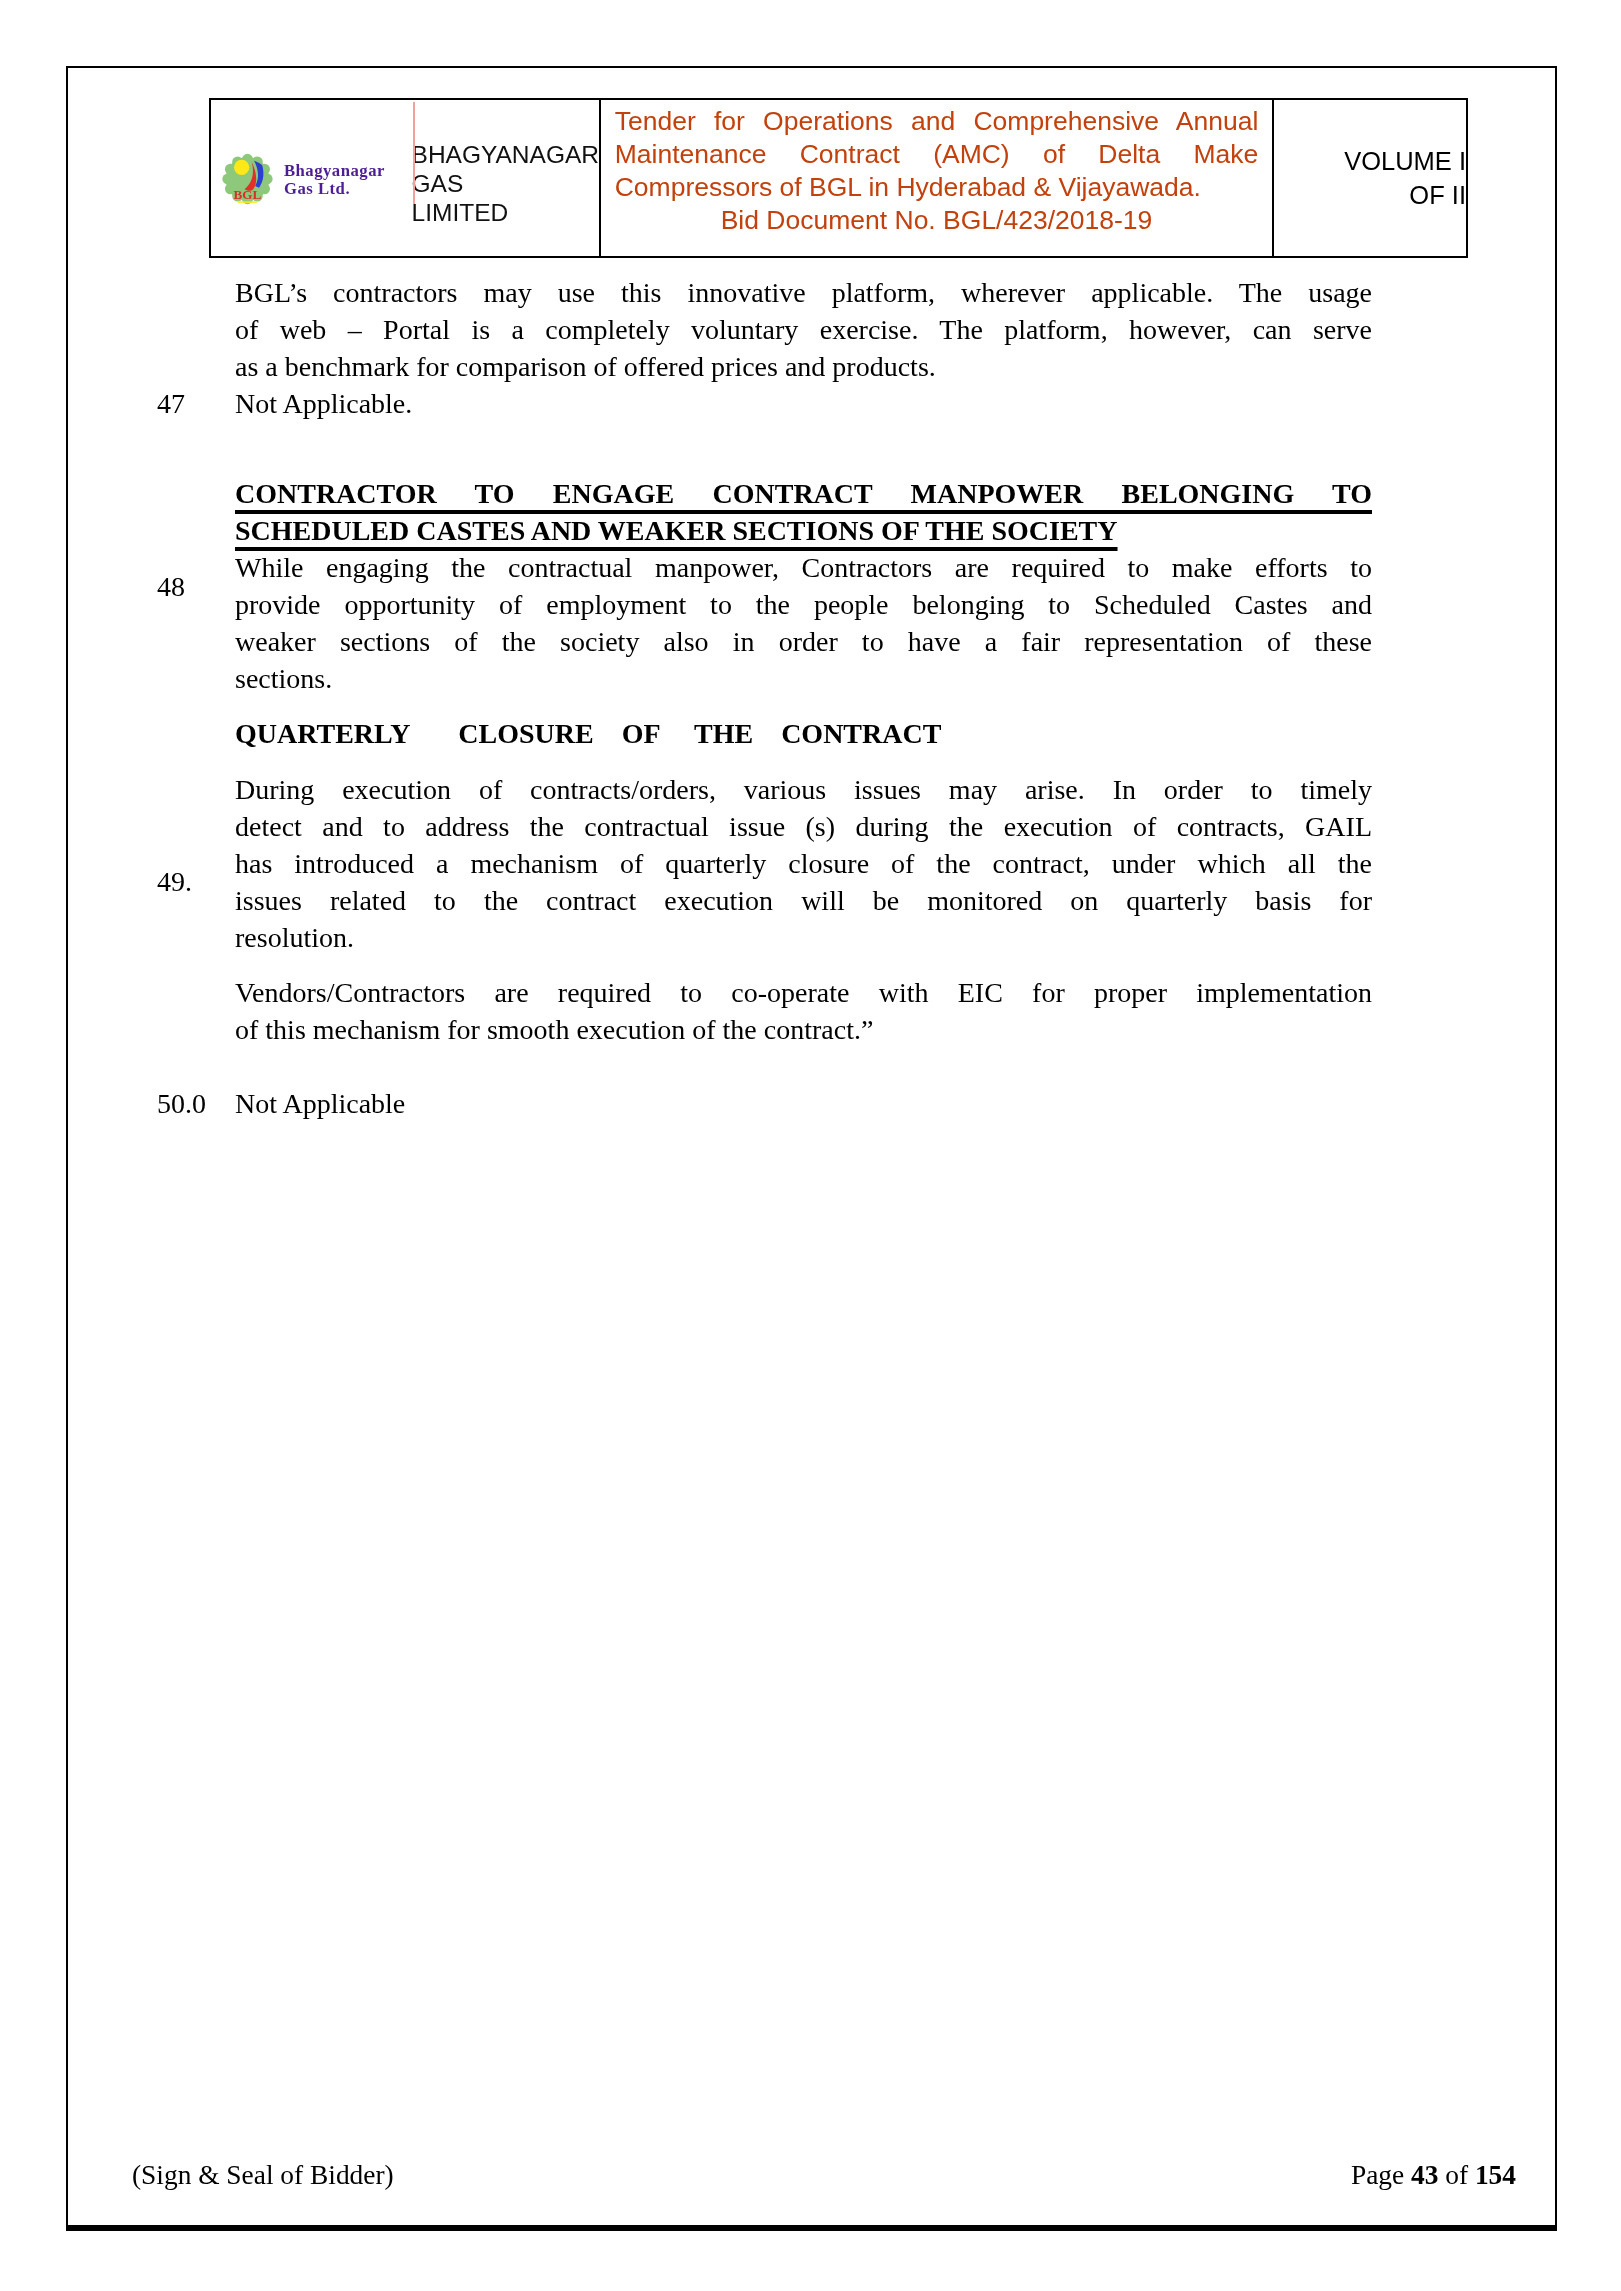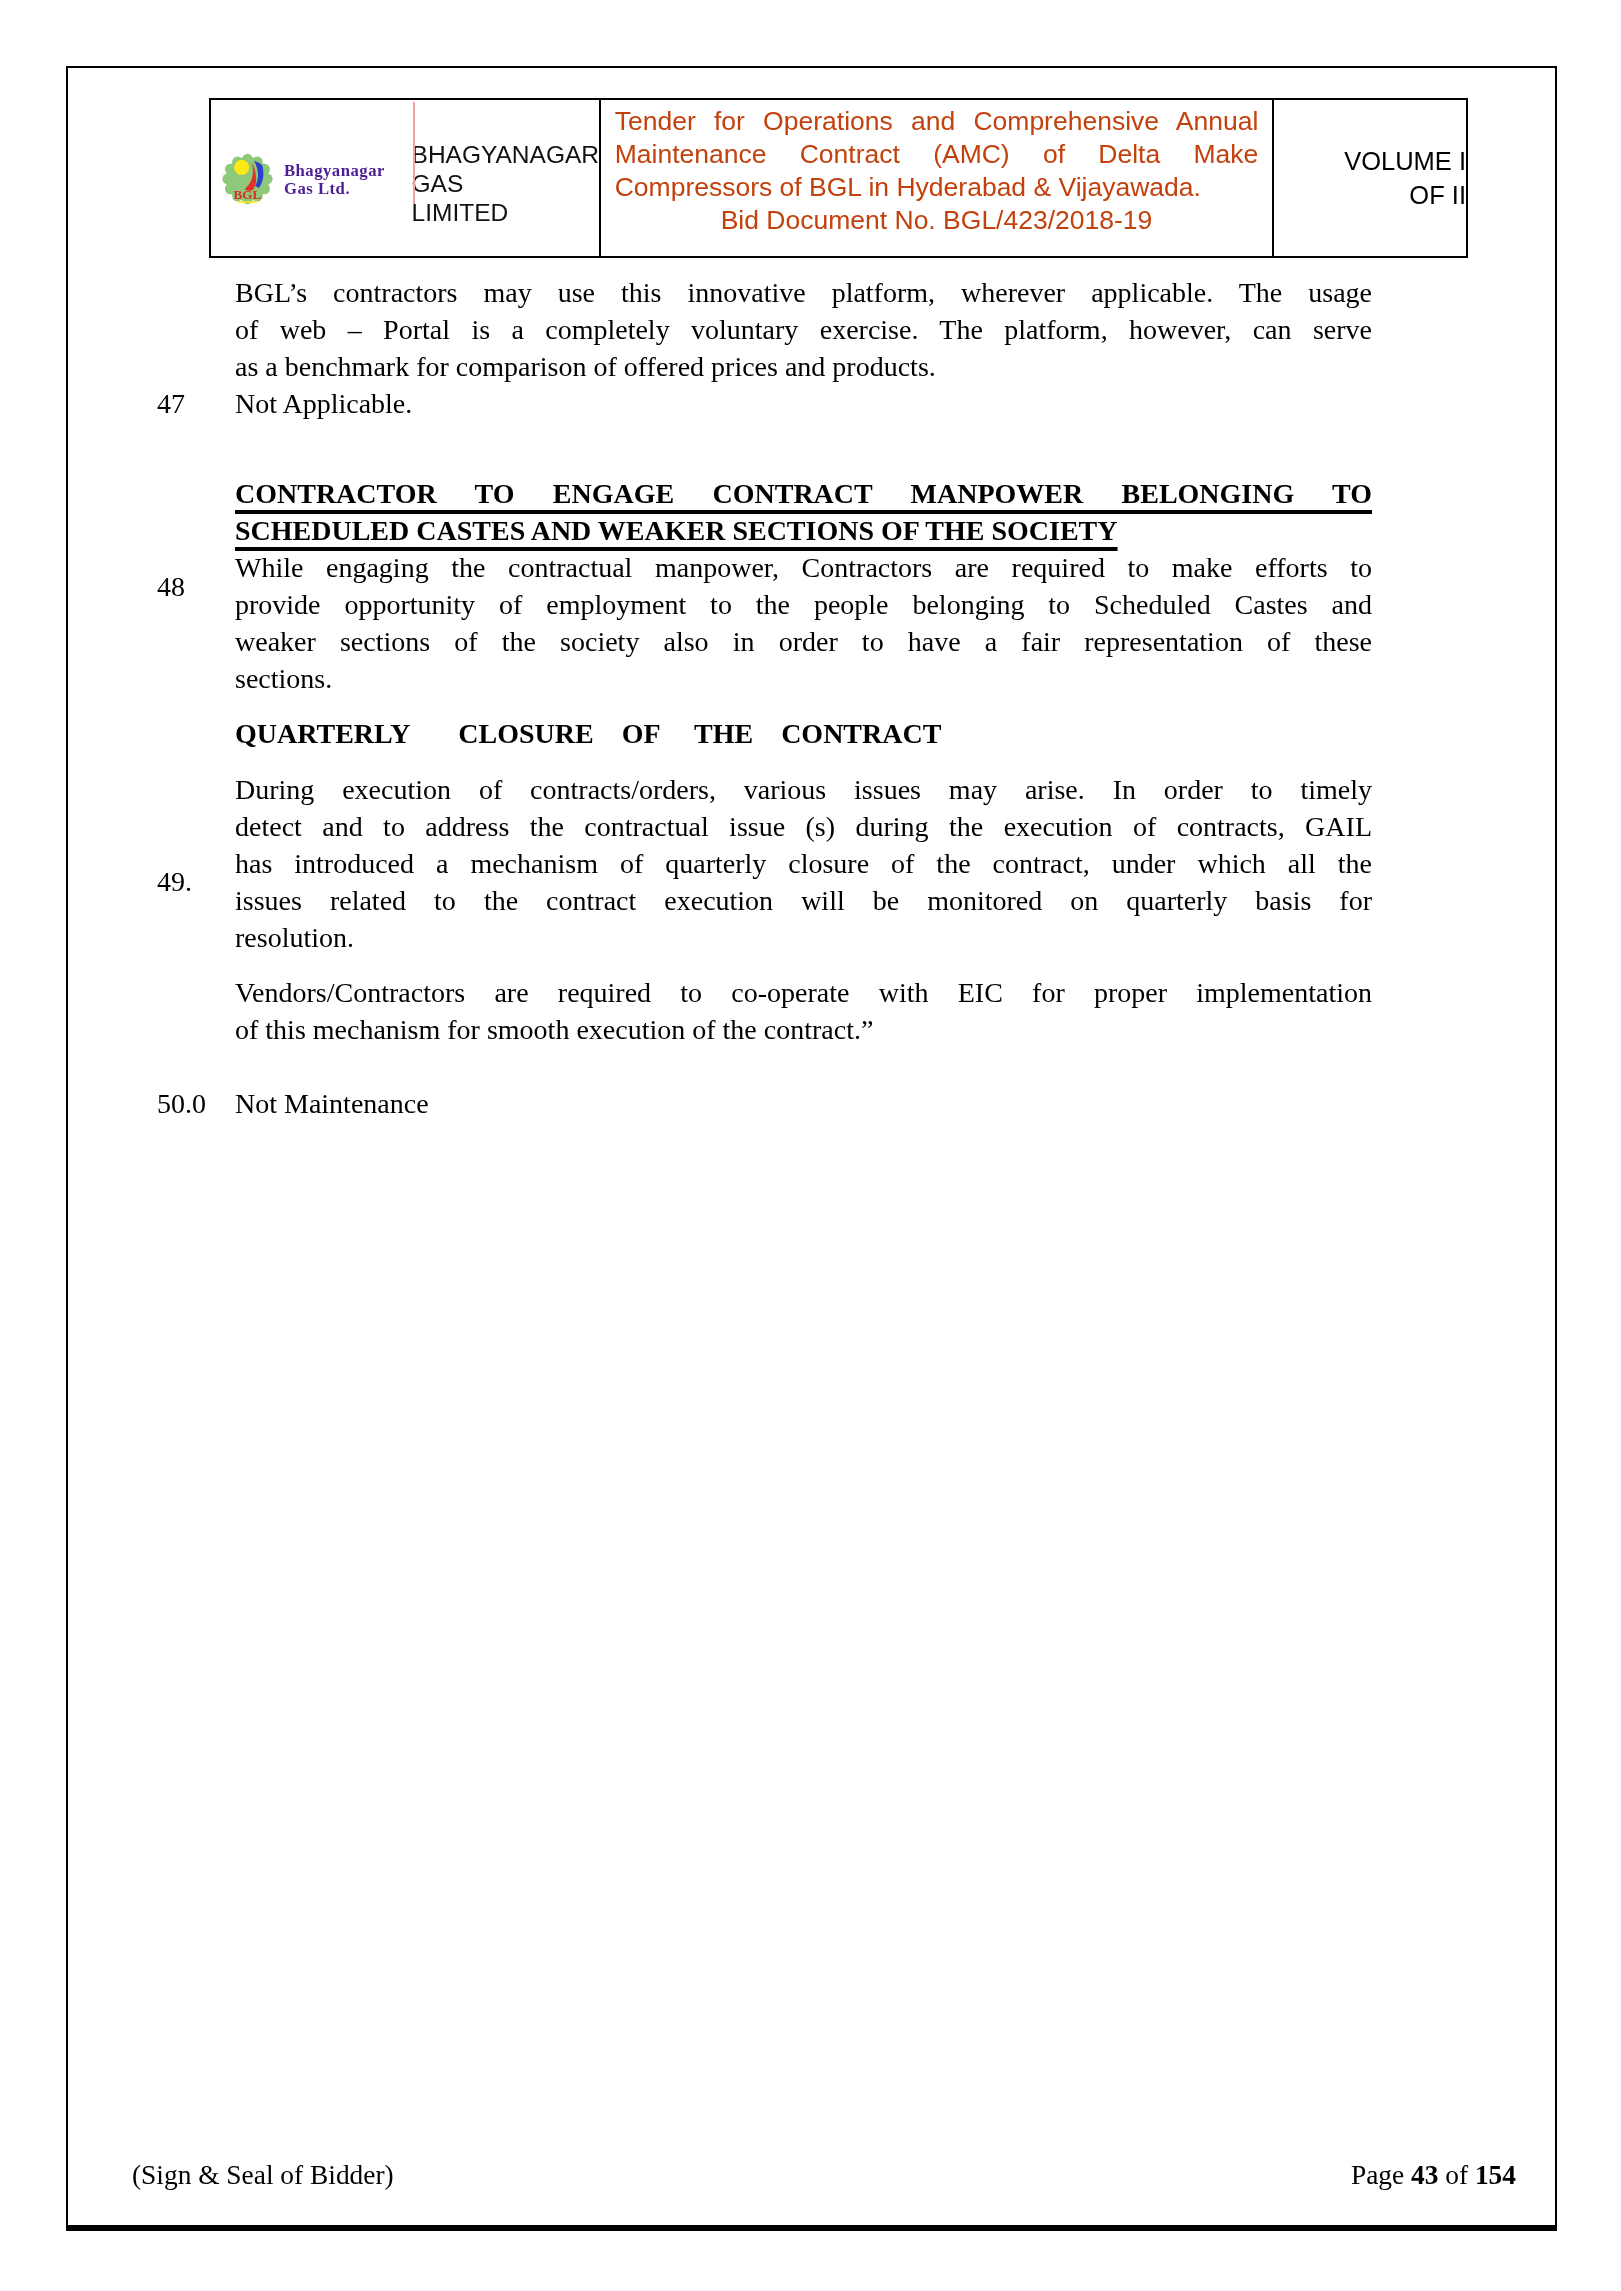--- a/index.html
+++ b/index.html
@@ -209,21 +209,21 @@
         </div>
         <div class="mt18">
           <div class="jl">Vendors/Contractors are required to co-operate with EIC for proper implementation</div>
           <div class="ll">of this mechanism for smooth execution of the contract.”</div>
         </div>
       </div>
     </div>
 
     <div class="row mt38">
       <div class="num">50.0</div>
-      <div class="body ll">Not Maintenance</div>
+      <div class="body ll">Not Applicable</div>
     </div>
 
   </div>
 
   <div class="footer">
     <div class="footer-left">(Sign &amp; Seal of Bidder)</div>
     <div class="footer-right">
       <span>Page </span><span class="bold">43</span><span> of </span><span class="bold">154</span>
     </div>
   </div>

